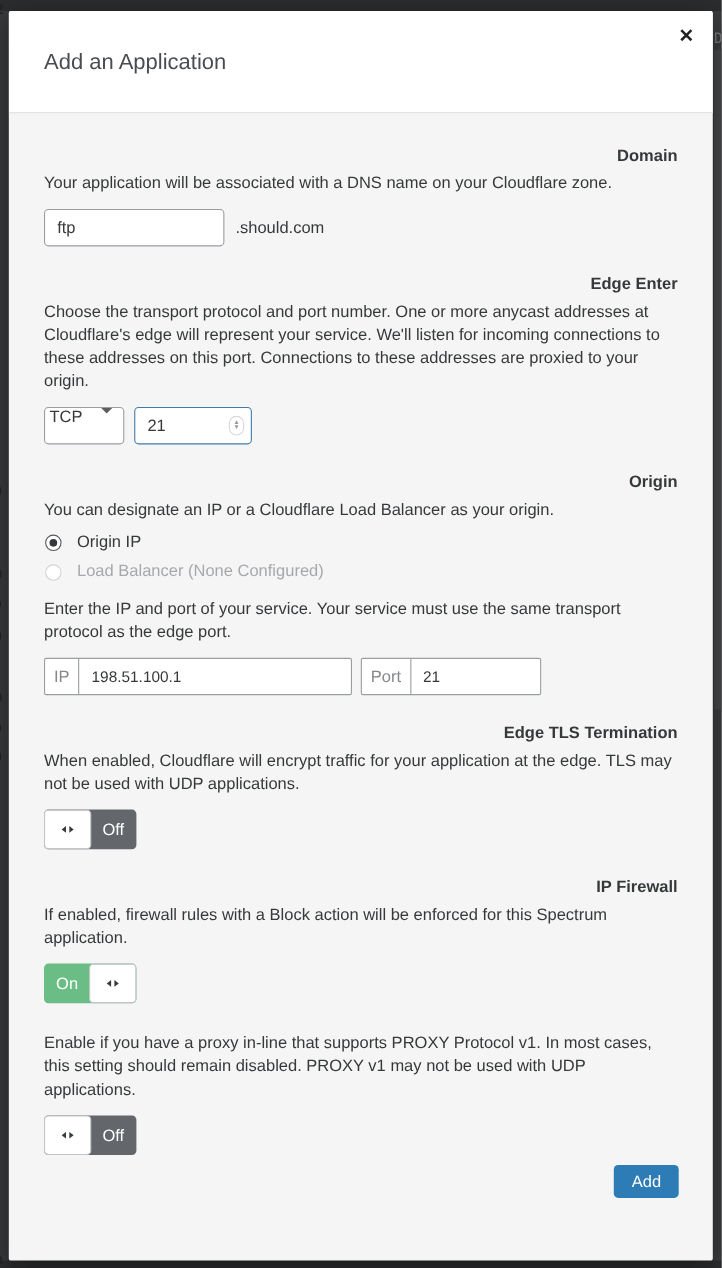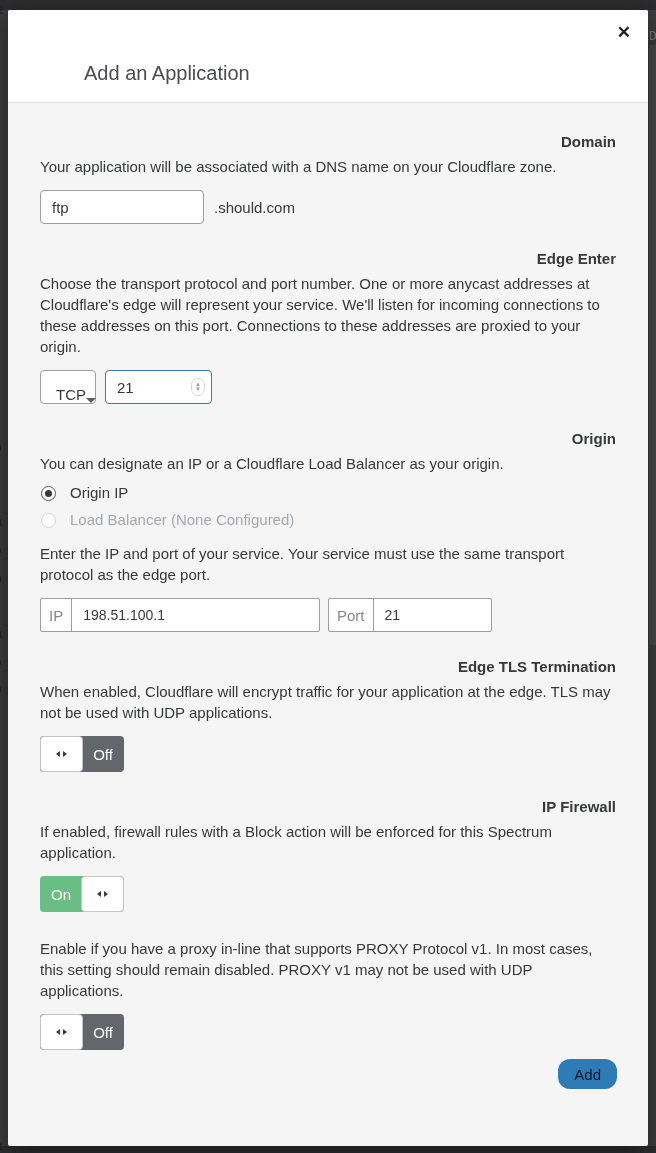--- a/index.html
+++ b/index.html
@@ -31,22 +31,22 @@
     position:absolute; left:8px; top:10px; width:640px; height:1136px;
     background:#f5f5f6; border-radius:2px; z-index:2;
     box-shadow:0 6px 24px rgba(0,0,0,.45);
     overflow:hidden;
   }
   .modal-header {
     position:relative; height:93px; background:#ffffff;
     border-bottom:1px solid #dededf;
   }
   .modal-title {
-    position:absolute; left:32px; top:52px;
-    font-size:20px; font-weight:400; color:#4a4d50;margin-left:44px;
+    position:absolute; left:32px; top:36px;
+    font-size:20px; font-weight:400; color:#4a4d50;
   }
   .modal-close {
     position:absolute; right:15px; top:11px;
     font-size:17px; font-weight:700; color:#1f2224;
     line-height:20px; cursor:pointer; padding:2px;
   }
 
   .modal-body { padding:30px 32px 0 32px; }
   .section { margin-bottom:26px; }
   .sec-label { font-size:15px; font-weight:700; color:#36393a; margin-bottom:6px;text-align:right; }
@@ -57,23 +57,23 @@
   .text-input {
     height:34px; background:#fff; border:1px solid #9b9ea1; border-radius:4px;
     font-family:"Liberation Sans", sans-serif; font-size:15px; color:#36393a;
     padding:0 11px; outline:none;
   }
   .domain-input { width:164px; }
   .suffix { font-size:15px; color:#36393a; margin-left:10px; }
 
   
   .select {
-    width:56px; height:34px; background:#fff; border:1px solid #9b9ea1; border-radius:4px;
-    display:flex; align-items:flex-end; justify-content:space-between;
-    padding:0 10px 0 15px; font-size:15px; color:#36393a; cursor:pointer;
+    width:73px; height:34px; background:#fff; border:1px solid #9b9ea1; border-radius:4px;
+    display:flex; align-items:flex-start; justify-content:space-between;
+    padding:0 10px 0 4px; font-size:15px; color:#36393a; cursor:pointer;
   }
   .caret-down {
     width:0; height:0; border-left:5px solid transparent; border-right:5px solid transparent;
     border-top:5px solid #5a5e62;
   }
 
   
   .number-wrap { position:relative; margin-left:9px; }
   .number-input {
     width:107px; height:34px; background:#fff; border:1px solid #3d7ca9; border-radius:4px;
@@ -135,22 +135,22 @@
     display:flex; align-items:center; justify-content:center; gap:3px;
   }
   .toggle.off .toggle-handle { left:0; }
   .toggle.on  .toggle-handle { right:0; }
   .tri-l { width:0; height:0; border-top:3px solid transparent; border-bottom:3px solid transparent; border-right:4px solid #393c3f; }
   .tri-r { width:0; height:0; border-top:3px solid transparent; border-bottom:3px solid transparent; border-left:4px solid #393c3f; }
 
   
   .modal-footer { display:flex; justify-content:flex-end; padding:9px 31px 0 0; }
   .add-button {
-    height:30px; padding:4px 16px; background:#2e7cb5; color:#0f172a;
-    border:none; border-radius:12px; font-family:"Liberation Sans", sans-serif;
+    height:30px; padding:4px 16px; background:#2e7cb5; color:#ffffff;
+    border:none; border-radius:4px; font-family:"Liberation Sans", sans-serif;
     font-size:15px; cursor:pointer;
   }
 </style>
 </head>
 <body>
 
 <div class="bg-strip top"></div>
 <div class="bg-strip bottom"></div>
 <div class="bg-strip left"></div>
 <div class="bg-strip right"></div>

